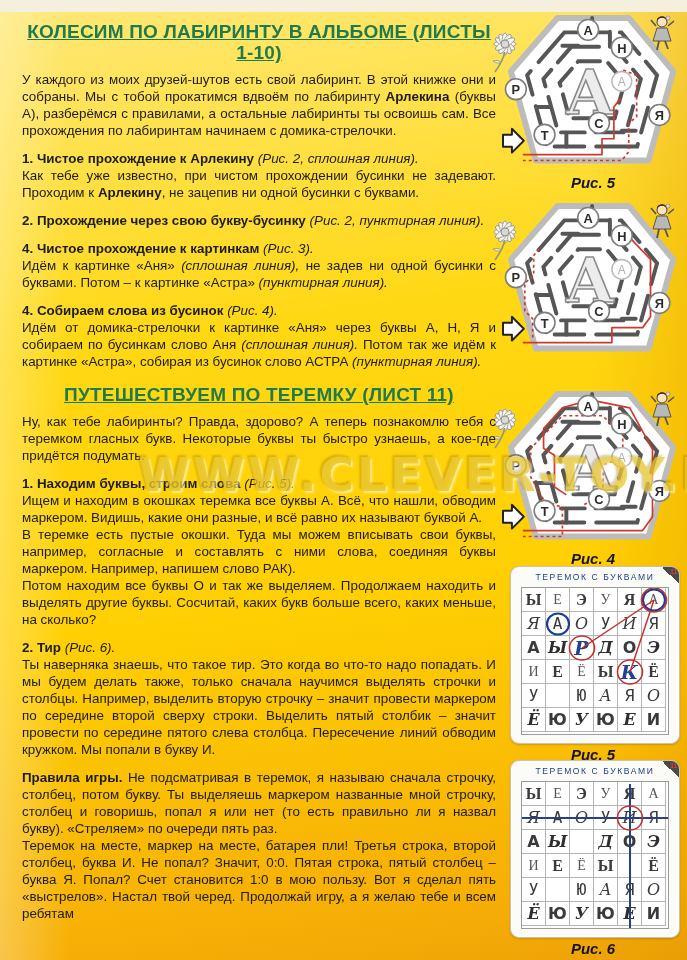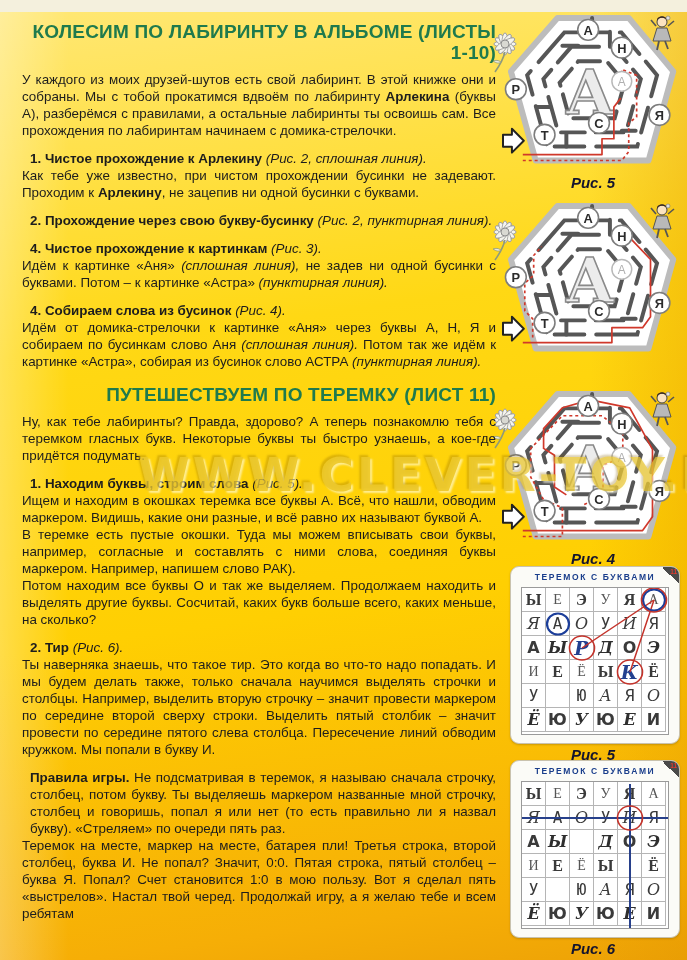--- a/index.html
+++ b/index.html
@@ -14,38 +14,38 @@
   .watermark{
     position:absolute; top:447px; left:138px; white-space:nowrap; pointer-events:none; z-index:30;
     font-family:"DejaVu Sans", sans-serif; font-weight:bold; font-size:47px; letter-spacing:3px;
     color:rgba(232,198,48,.92); opacity:.8;
     text-shadow:-2px -2px 2px rgba(130,92,0,.35), 2px 2px 2px rgba(255,255,235,.75);
   }
   
   .text-col{position:absolute; left:22px; top:22px; width:474px; z-index:10;
     color:#1d1d1d; font-size:13.4px; line-height:1.27; text-align:justify;}
   .blk-h1,.blk-h2{color:#1f7a4d; font-weight:bold; font-size:19px; line-height:1.1;
-    text-align:right; margin:0 0 7px 0; letter-spacing:.2px;}
+    text-align:center; margin:0 0 7px 0; letter-spacing:.2px;text-decoration:underline;}
   .blk-h2{margin-top:15px;}
-  .blk-head{margin:11px 0 0 8px;}
+  .blk-head{margin:11px 0 0 0;}
   .blk-p{margin:0 0 0 0;}
   .blk-p + .blk-head{margin-top:11px;}
   .r-b{font-weight:bold;} .r-i{font-style:italic;}
   
   .fig{position:absolute; left:502px; width:182px; z-index:5;}
   .fig-caption{text-align:center; font-weight:bold; font-style:italic; font-size:15px; color:#14142e; margin-top:2px;
     font-family:"Liberation Sans", sans-serif;}
   .maze-wrap{position:relative; width:182px; height:160px;}
   .maze-flower{position:absolute; left:-12px; top:20px;}
   .maze-girl{position:absolute; left:146px; top:2px;}
   
   .card{position:relative; width:168px; margin-left:8px; background:#fbfbf7; border:1px solid #c9c2ae;
     border-radius:9px; box-shadow:0 1px 2px rgba(120,90,0,.35); overflow:hidden;}
   .card-head{height:20px; display:flex; align-items:center; justify-content:center;
-    color:#1a3e8c; font-weight:bold; font-size:8.5px; letter-spacing:1.6px;}
+    color:#1a3e8c; font-weight:normal; font-size:8.5px; letter-spacing:1.6px;}
   .card-fold{position:absolute; top:0; right:0; width:17px; height:17px;
     background:linear-gradient(225deg, #4a4a4a 50%, rgba(0,0,0,0) 50%);}
   .card-fold span{position:absolute; top:1px; right:2px; font-size:6.5px; font-weight:bold; color:#e03a2e;}
   .grid-table{position:relative; margin:0 auto 8px auto; width:146px; height:146px;
     background:#fff; border:1px solid #9a9a9a;}
   .grid-cell{position:absolute; width:24px; height:24px; border-right:1px solid #b5b5b5; border-bottom:1px solid #b5b5b5;
     box-sizing:border-box; display:flex; align-items:center; justify-content:center;
     font-size:16px; color:#3a3a3a;}
   .gf0{font-family:"Liberation Serif", serif; font-weight:bold;}
   .gf1{font-family:"DejaVu Serif", serif; font-style:italic;}

